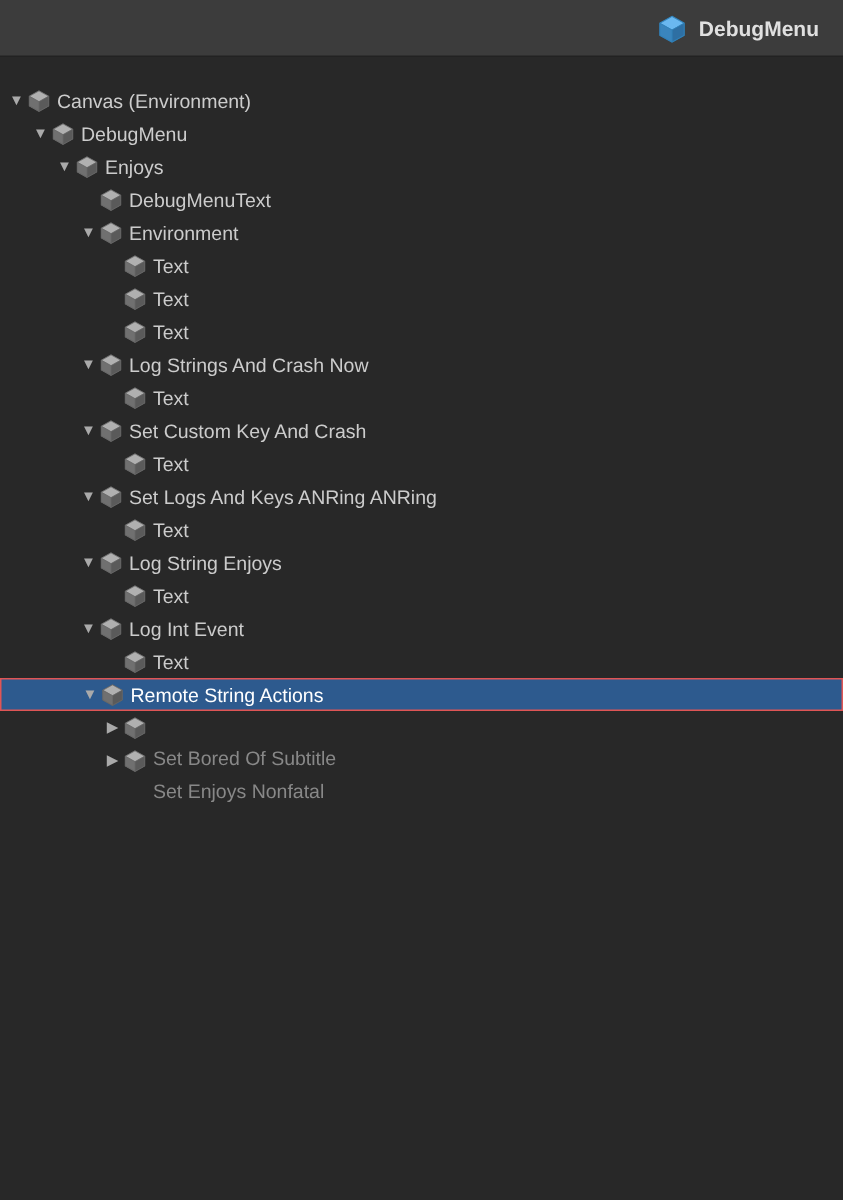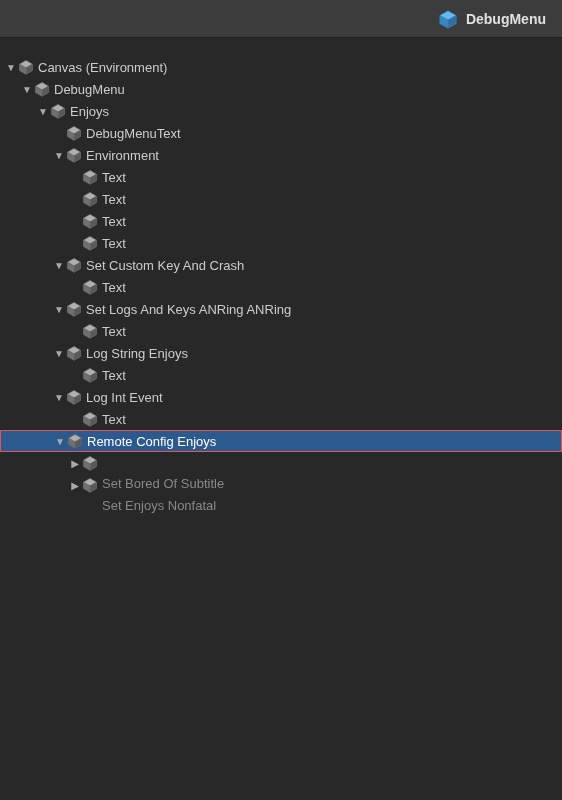--- a/index.html
+++ b/index.html
@@ -202,20 +202,31 @@
       <span class="arrow leaf" style="width: 14px; display: inline-block;"></span>
       <svg width="16" height="16" viewBox="0 0 20 20" fill="none" style="margin-right: 4px; flex-shrink: 0;">
         <polygon points="10,2 18,6.5 18,14.5 10,19 2,14.5 2,6.5" fill="#8a8a8a" stroke="#666" stroke-width="1"></polygon>
         <polygon points="10,2 18,6.5 10,11 2,6.5" fill="#b0b0b0" stroke="#666" stroke-width="0.5"></polygon>
         <polygon points="10,11 18,6.5 18,14.5 10,19" fill="#5a5a5a" stroke="#666" stroke-width="0.5"></polygon>
         <polygon points="10,11 2,6.5 2,14.5 10,19" fill="#707070" stroke="#666" stroke-width="0.5"></polygon>
       </svg>
       <span class="item-label">Text</span>
     </div>
     <div class="tree-item">
+      <span class="indent" style="width: 52px;"></span>
+      <span class="arrow expanded"></span>
+      <svg width="16" height="16" viewBox="0 0 20 20" fill="none" style="margin-right: 4px; flex-shrink: 0;">
+        <polygon points="10,2 18,6.5 18,14.5 10,19 2,14.5 2,6.5" fill="#8a8a8a" stroke="#666" stroke-width="1"></polygon>
+        <polygon points="10,2 18,6.5 10,11 2,6.5" fill="#b0b0b0" stroke="#666" stroke-width="0.5"></polygon>
+        <polygon points="10,11 18,6.5 18,14.5 10,19" fill="#5a5a5a" stroke="#666" stroke-width="0.5"></polygon>
+        <polygon points="10,11 2,6.5 2,14.5 10,19" fill="#707070" stroke="#666" stroke-width="0.5"></polygon>
+      </svg>
+      <span class="item-label">Log Strings And Crash Now</span>
+    </div>
+    <div class="tree-item">
       <span class="indent" style="width: 68px;"></span>
       <span class="arrow leaf" style="width: 14px; display: inline-block;"></span>
       <svg width="16" height="16" viewBox="0 0 20 20" fill="none" style="margin-right: 4px; flex-shrink: 0;">
         <polygon points="10,2 18,6.5 18,14.5 10,19 2,14.5 2,6.5" fill="#8a8a8a" stroke="#666" stroke-width="1"></polygon>
         <polygon points="10,2 18,6.5 10,11 2,6.5" fill="#b0b0b0" stroke="#666" stroke-width="0.5"></polygon>
         <polygon points="10,11 18,6.5 18,14.5 10,19" fill="#5a5a5a" stroke="#666" stroke-width="0.5"></polygon>
         <polygon points="10,11 2,6.5 2,14.5 10,19" fill="#707070" stroke="#666" stroke-width="0.5"></polygon>
       </svg>
       <span class="item-label">Text</span>
     </div>
@@ -309,21 +320,21 @@
     </div>
     <div class="tree-item selected">
       <span class="indent" style="width: 52px;"></span>
       <span class="arrow expanded"></span>
       <svg width="16" height="16" viewBox="0 0 20 20" fill="none" style="margin-right: 4px; flex-shrink: 0;">
         <polygon points="10,2 18,6.5 18,14.5 10,19 2,14.5 2,6.5" fill="#8a8a8a" stroke="#666" stroke-width="1"></polygon>
         <polygon points="10,2 18,6.5 10,11 2,6.5" fill="#b0b0b0" stroke="#666" stroke-width="0.5"></polygon>
         <polygon points="10,11 18,6.5 18,14.5 10,19" fill="#5a5a5a" stroke="#666" stroke-width="0.5"></polygon>
         <polygon points="10,11 2,6.5 2,14.5 10,19" fill="#707070" stroke="#666" stroke-width="0.5"></polygon>
       </svg>
-      <span class="item-label">Remote Config Enjoys</span>
+      <span class="item-label">Remote String Actions</span>
     </div>
     <div class="tree-item dimmed">
       <span class="indent" style="width: 68px;"></span>
       <span class="arrow collapsed"></span>
       <svg width="16" height="16" viewBox="0 0 20 20" fill="none" style="margin-right: 4px; flex-shrink: 0;">
         <polygon points="10,2 18,6.5 18,14.5 10,19 2,14.5 2,6.5" fill="#8a8a8a" stroke="#666" stroke-width="1"></polygon>
         <polygon points="10,2 18,6.5 10,11 2,6.5" fill="#b0b0b0" stroke="#666" stroke-width="0.5"></polygon>
         <polygon points="10,11 18,6.5 18,14.5 10,19" fill="#5a5a5a" stroke="#666" stroke-width="0.5"></polygon>
         <polygon points="10,11 2,6.5 2,14.5 10,19" fill="#707070" stroke="#666" stroke-width="0.5"></polygon>
       </svg>

